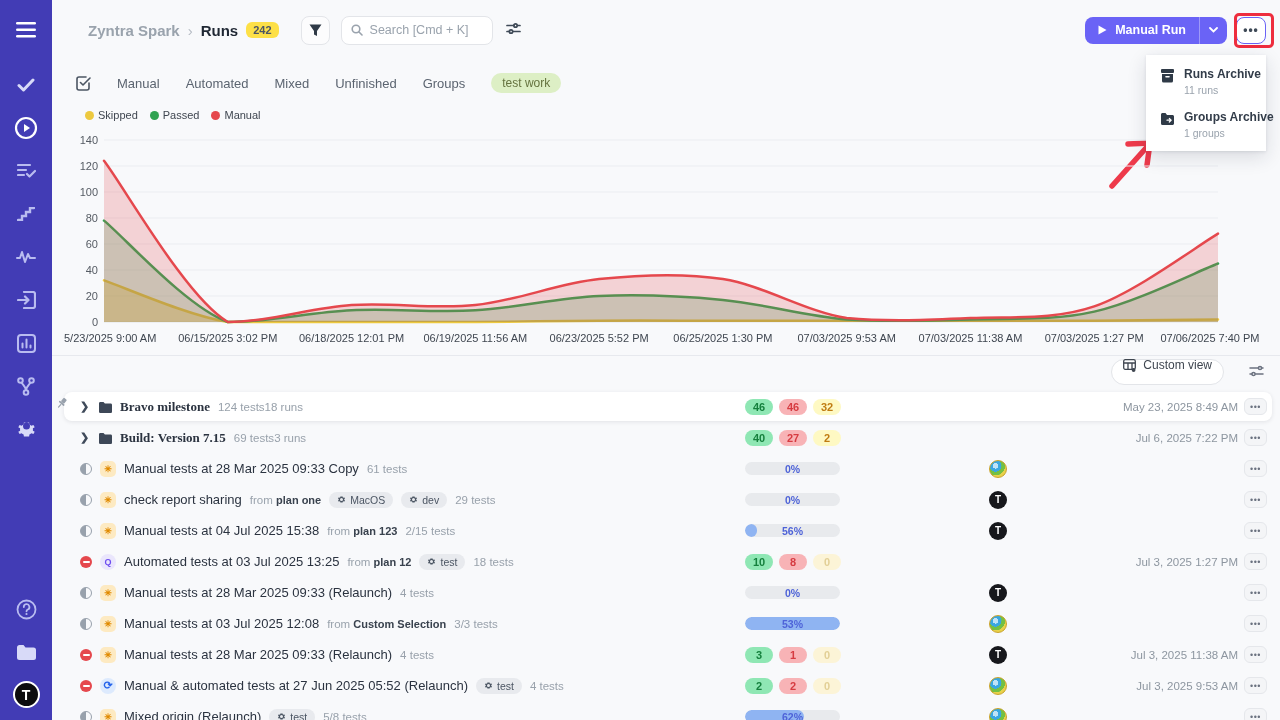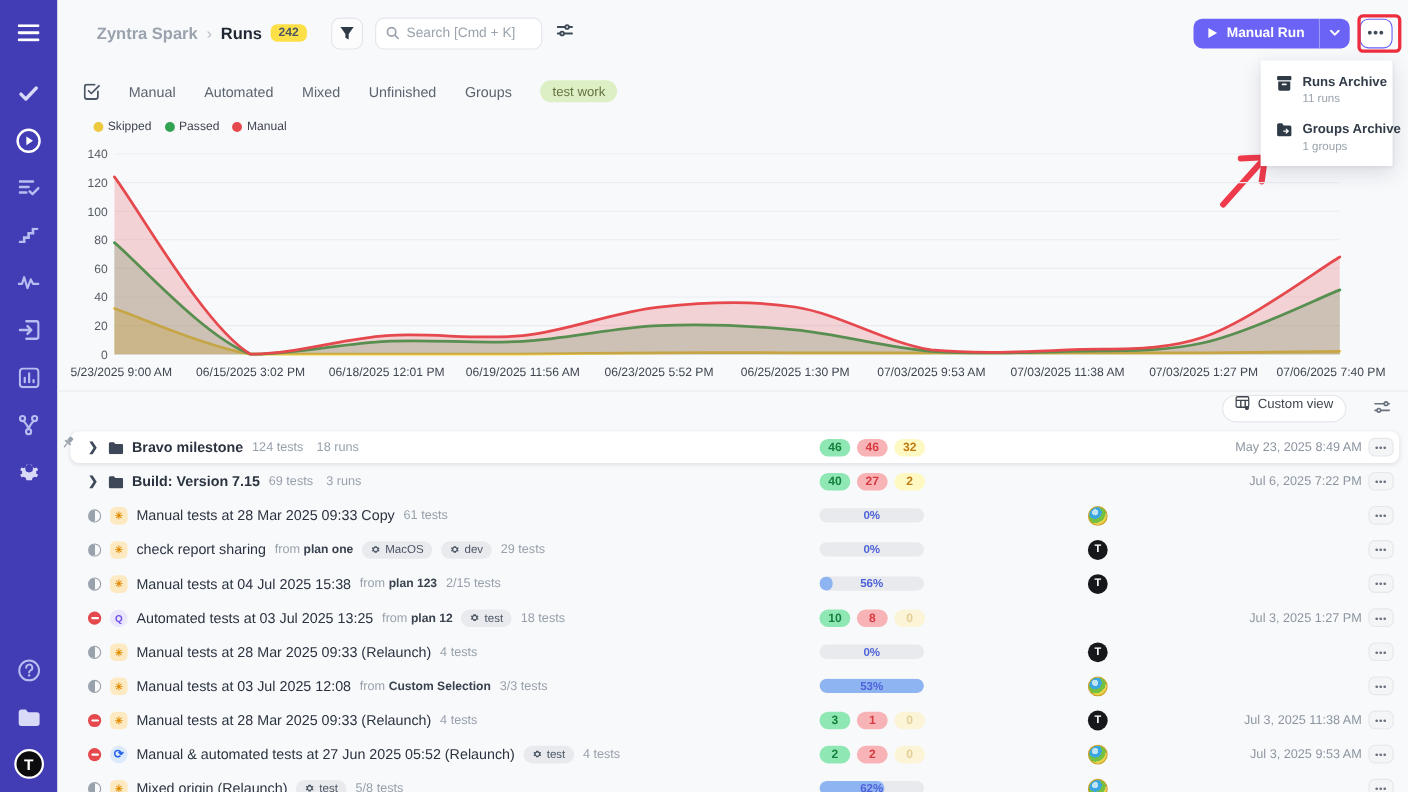--- a/index.html
+++ b/index.html
@@ -57,44 +57,44 @@
 
   
   .legend { position:absolute; top:109px; left:33px; display:flex; align-items:center; gap:12px; }
   .lg-item { display:flex; align-items:center; gap:4px; font-size:11px; color:#3f4650; cursor:pointer; }
   .lg-dot { width:9px; height:9px; border-radius:50%; }
   .chart-svg { position:absolute; top:130px; left:0; }
 
   .divider { position:absolute; top:355px; left:0; right:0; height:1px; background:#e7e9ee; }
 
   .viewbar { position:absolute; top:359px; right:16px; display:flex; align-items:center; gap:12px; }
-  .btn-view { display:flex; align-items:flex-start; gap:7px; height:25px; padding:0 11px; background:#fff; border:1px solid #e3e5e9; border-radius:13px; font-size:12px; color:#3f4650; cursor:pointer; }
+  .btn-view { display:flex; align-items:flex-end; gap:7px; height:25px; padding:12px 11px; background:#fff; border:1px solid #e3e5e9; border-radius:13px; font-size:12px; color:#3f4650; cursor:pointer; }
 
   
   .rows { position:absolute; top:392px; left:12px; right:8px; }
   .row { position:relative; height:29px; margin-bottom:2px; border-radius:8px; display:flex; align-items:center; }
   .row.hovered { background:#fff; box-shadow:0 1px 4px rgba(25,30,50,.10); }
   .row-left { display:flex; align-items:center; gap:8px; padding-left:16px; min-width:0; }
   .pin { position:absolute; left:-8px; top:4px; color:#98a1ac; }
   .chev { color:#3f4a5a; font-size:11px; font-weight:bold; cursor:pointer; width:10px; }
   .fold { color:#3d4757; display:flex; }
   .st { width:12px; height:12px; border-radius:50%; flex-shrink:0; }
   .st-progress { border:1.5px solid #98a1ac; background:linear-gradient(to right, #98a1ac 50%, transparent 50%); }
   .st-stopped { background:#e5484d; position:relative; }
   .st-stopped::after { content:""; position:absolute; left:2.5px; top:5px; width:7px; height:2px; border-radius:1px; background:#fff; }
   .ty { width:16px; height:16px; border-radius:5px; display:flex; align-items:center; justify-content:center; font-size:9px; font-weight:bold; flex-shrink:0; }
   .ty-manual { background:#fdeac2; color:#e08a00; }
   .ty-automated { background:#eae6fc; color:#6d4df0; border-radius:50%; }
   .ty-mixed { background:#ddeafd; color:#2563eb; border-radius:50%; font-size:11px; }
   .row-title { font-size:13px; font-weight:500; color:#2b3340; white-space:nowrap; cursor:pointer; }
-  .row.group .row-title { font-weight:600; }
+  .row.group .row-title { font-weight:600;font-family:Liberation Serif, serif; }
   .row-from { font-size:11.5px; color:#9aa3ad; white-space:nowrap; }
   .row-from b { color:#39424e; font-size:11px; }
   .tagpill { background:#e8eaee; border-radius:9px; padding:2px 8px; font-size:10.5px; color:#4b5563; white-space:nowrap; display:flex; align-items:center; gap:4px; }
-  .row-meta { font-size:11.5px; color:#98a1ab; white-space:nowrap; display:flex; gap:12px; }
+  .row-meta { font-size:11.5px; color:#98a1ab; white-space:nowrap; display:flex; }
   .result { position:absolute; left:681px; display:flex; gap:6px; align-items:center; }
   .bdg { min-width:28px; height:16px; border-radius:8px; font-size:11px; font-weight:bold; display:flex; align-items:center; justify-content:center; padding:0 7px; }
   .bdg-p { background:#8fe7b4; color:#15803d; }
   .bdg-f { background:#f8b3b6; color:#d63b41; }
   .bdg-s { background:#fef9c3; color:#c07c12; }
   .bdg-s.muted { background:#fcf4d7; color:#e2cf96; }
   .pbar { width:95px; height:13px; border-radius:7px; background:#e8eaed; position:relative; overflow:hidden; }
   .pbar-fill { position:absolute; left:0; top:0; bottom:0; background:#8fb4f2; border-radius:7px; }
   .pbar-label { position:absolute; inset:0; display:flex; align-items:center; justify-content:center; font-size:10.5px; font-weight:bold; color:#4e63d8; }
   .avatar { position:absolute; left:925px; width:18px; height:18px; border-radius:50%; cursor:pointer; }

